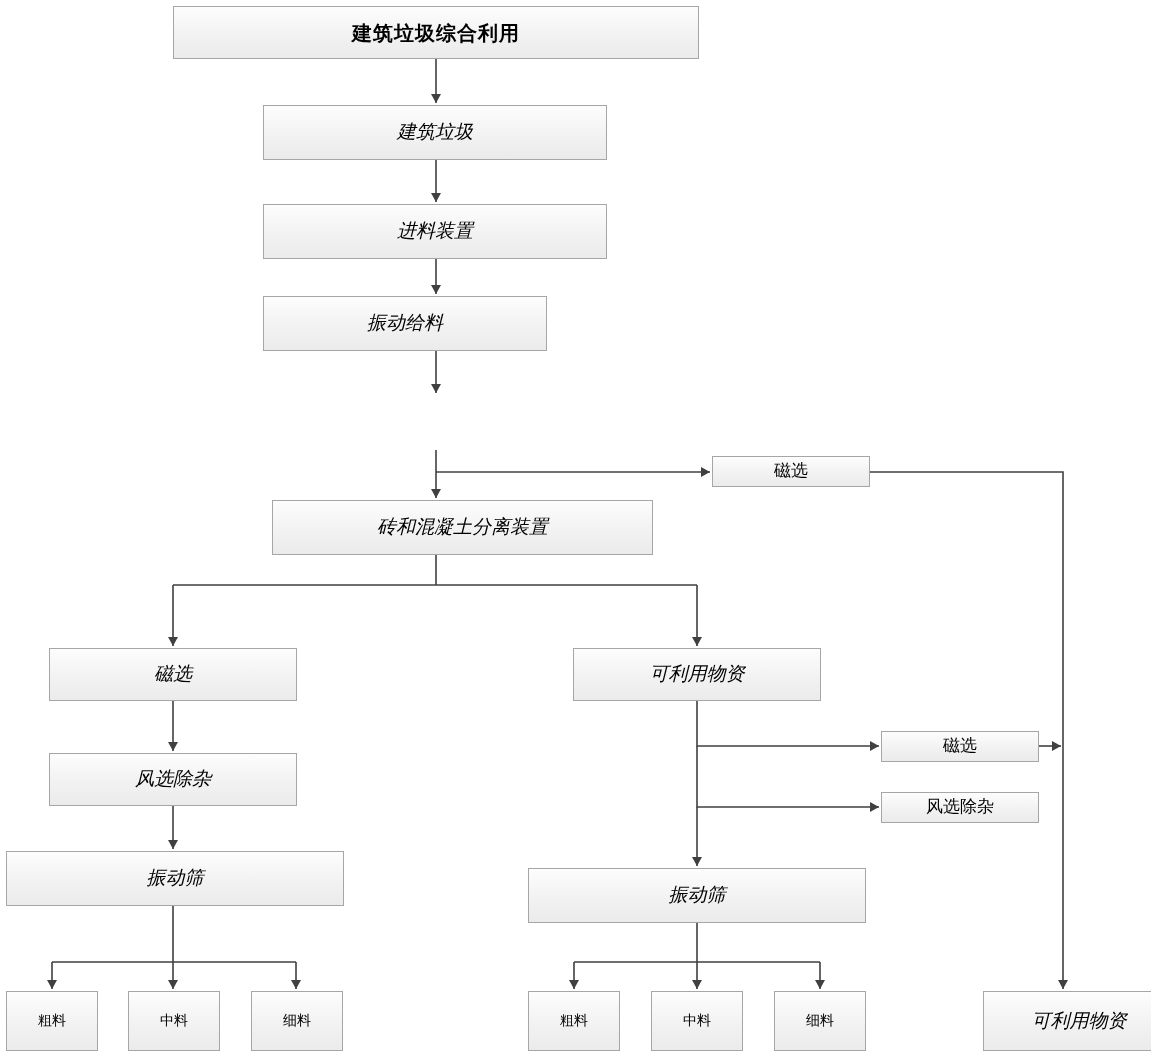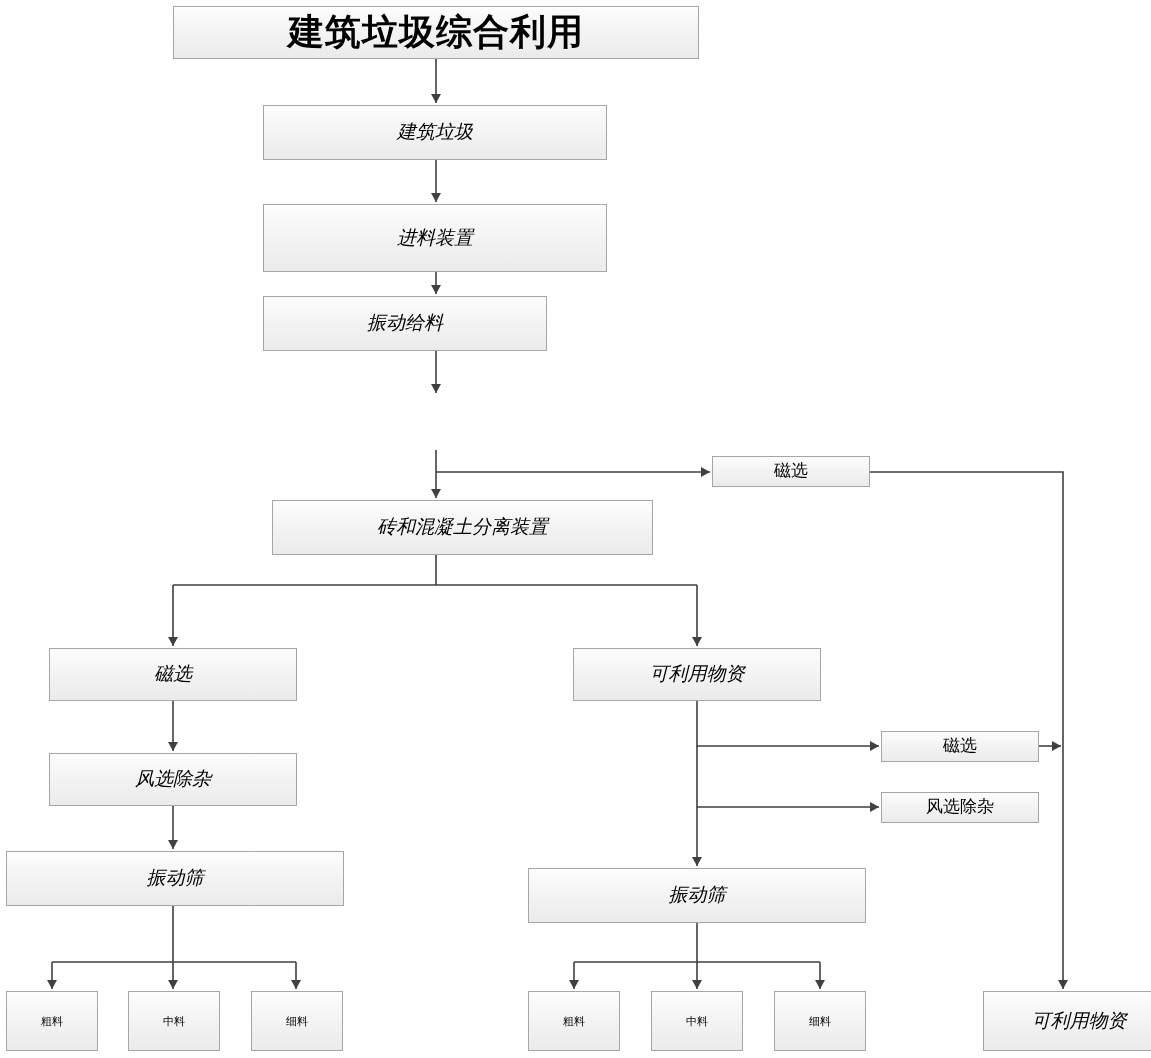--- a/index.html
+++ b/index.html
@@ -32,33 +32,33 @@
     display: flex;
     align-items: center;
     justify-content: center;
     color: #000000;
     text-align: center;
     line-height: 1.1;
     white-space: nowrap;
     z-index: 2;
   }
   .node.title {
-    font-size: 36px;
+    font-size: 20px;
     font-weight: bold;
     letter-spacing: 1px;
   }
   .node.main {
     font-size: 19px;
     font-style: italic;
   }
   .node.small {
     font-size: 17px;
   }
   .node.leaf {
-    font-size: 11px;
+    font-size: 14px;
   }
 </style>
 </head>
 <body>
 
 <div id="canvas">
   <svg id="svg-layer" xmlns="http://www.w3.org/2000/svg">
       <path d="M436,59 L436,103" stroke="#404040" stroke-width="1.6" fill="none"></path>
       <path d="M436,160 L436,202" stroke="#404040" stroke-width="1.6" fill="none"></path>
       <path d="M436,259 L436,294" stroke="#404040" stroke-width="1.6" fill="none"></path>
@@ -92,21 +92,21 @@
       <polygon points="692,980 702,980 697,989" fill="#404040"></polygon>
       <polygon points="815,980 825,980 820,989" fill="#404040"></polygon>
       <polygon points="1058,980 1068,980 1063,989" fill="#404040"></polygon>
       <polygon points="701,467 701,477 710,472" fill="#404040"></polygon>
       <polygon points="870,741 870,751 879,746" fill="#404040"></polygon>
       <polygon points="870,802 870,812 879,807" fill="#404040"></polygon>
       <polygon points="1052,741 1052,751 1061,746" fill="#404040"></polygon>
     </svg>
 <div class="node title" style="left: 173px; top: 6px; width: 526px; height: 53px;">建筑垃圾综合利用</div>
     <div class="node main" style="left: 263px; top: 105px; width: 344px; height: 55px;">建筑垃圾</div>
-    <div class="node main" style="left: 263px; top: 204px; width: 344px; height: 68px;">进料装置</div>
+    <div class="node main" style="left: 263px; top: 204px; width: 344px; height: 55px;">进料装置</div>
     <div class="node main" style="left: 263px; top: 296px; width: 284px; height: 55px;">振动给料</div>
     <div class="node small" style="left: 712px; top: 456px; width: 158px; height: 31px;">磁选</div>
     <div class="node main" style="left: 263px; top: 500px; width: 381px; height: 55px; margin-left: 9px;">砖和混凝土分离装置</div>
     <div class="node main" style="left: 49px; top: 648px; width: 248px; height: 53px;">磁选</div>
     <div class="node main" style="left: 573px; top: 648px; width: 248px; height: 53px;">可利用物资</div>
     <div class="node small" style="left: 881px; top: 731px; width: 158px; height: 31px;">磁选</div>
     <div class="node main" style="left: 49px; top: 753px; width: 248px; height: 53px;">风选除杂</div>
     <div class="node small" style="left: 881px; top: 792px; width: 158px; height: 31px;">风选除杂</div>
     <div class="node main" style="left: 6px; top: 851px; width: 338px; height: 55px;">振动筛</div>
     <div class="node main" style="left: 528px; top: 868px; width: 338px; height: 55px;">振动筛</div>

